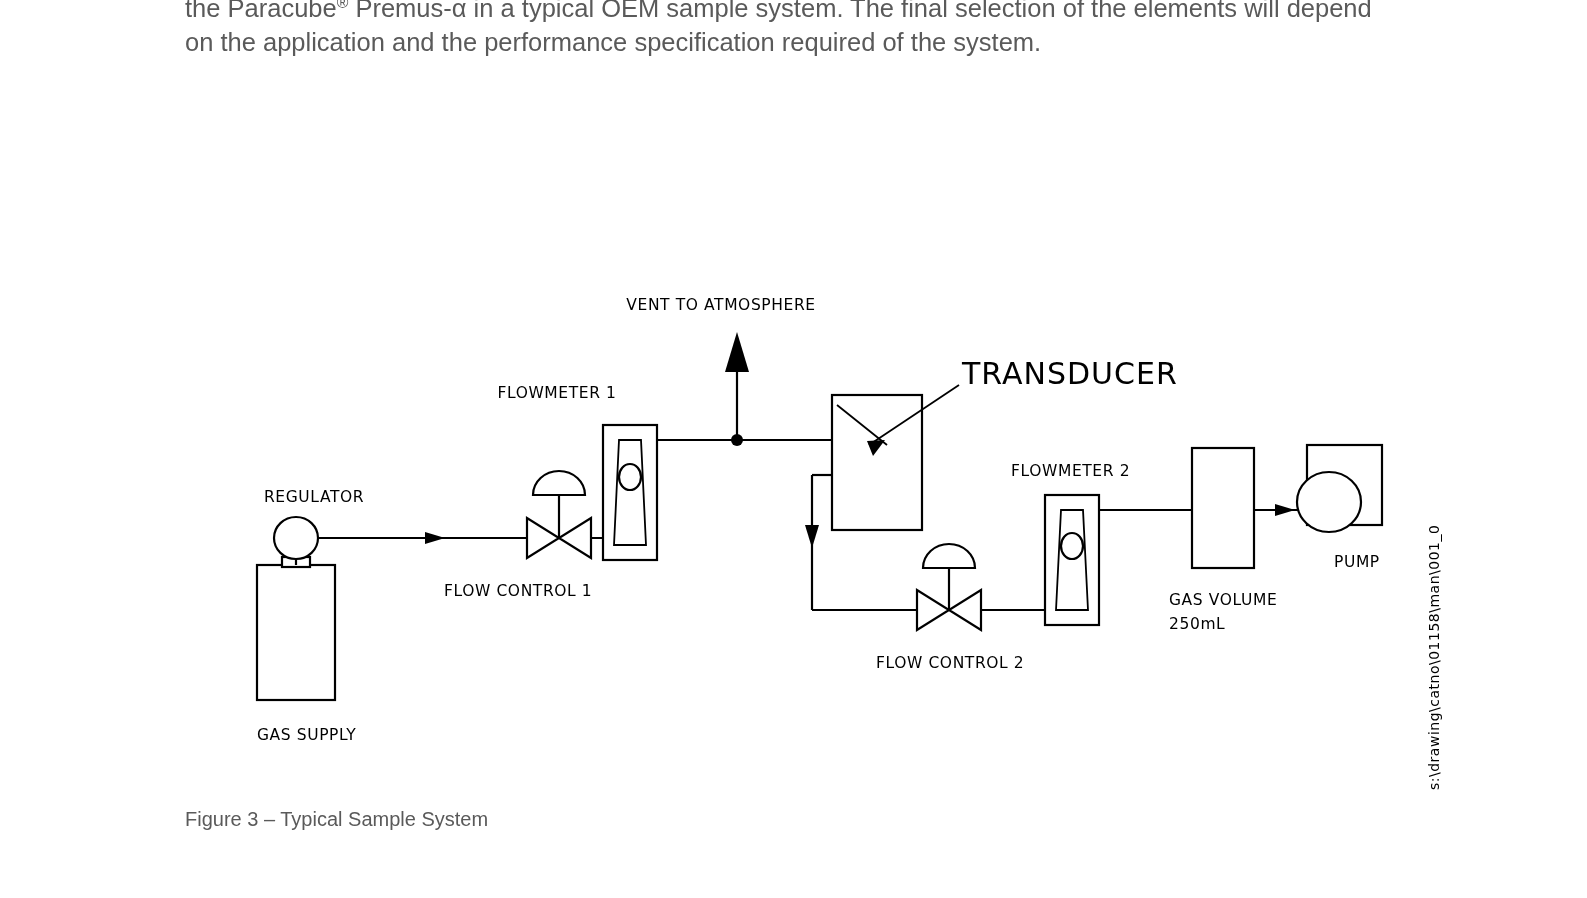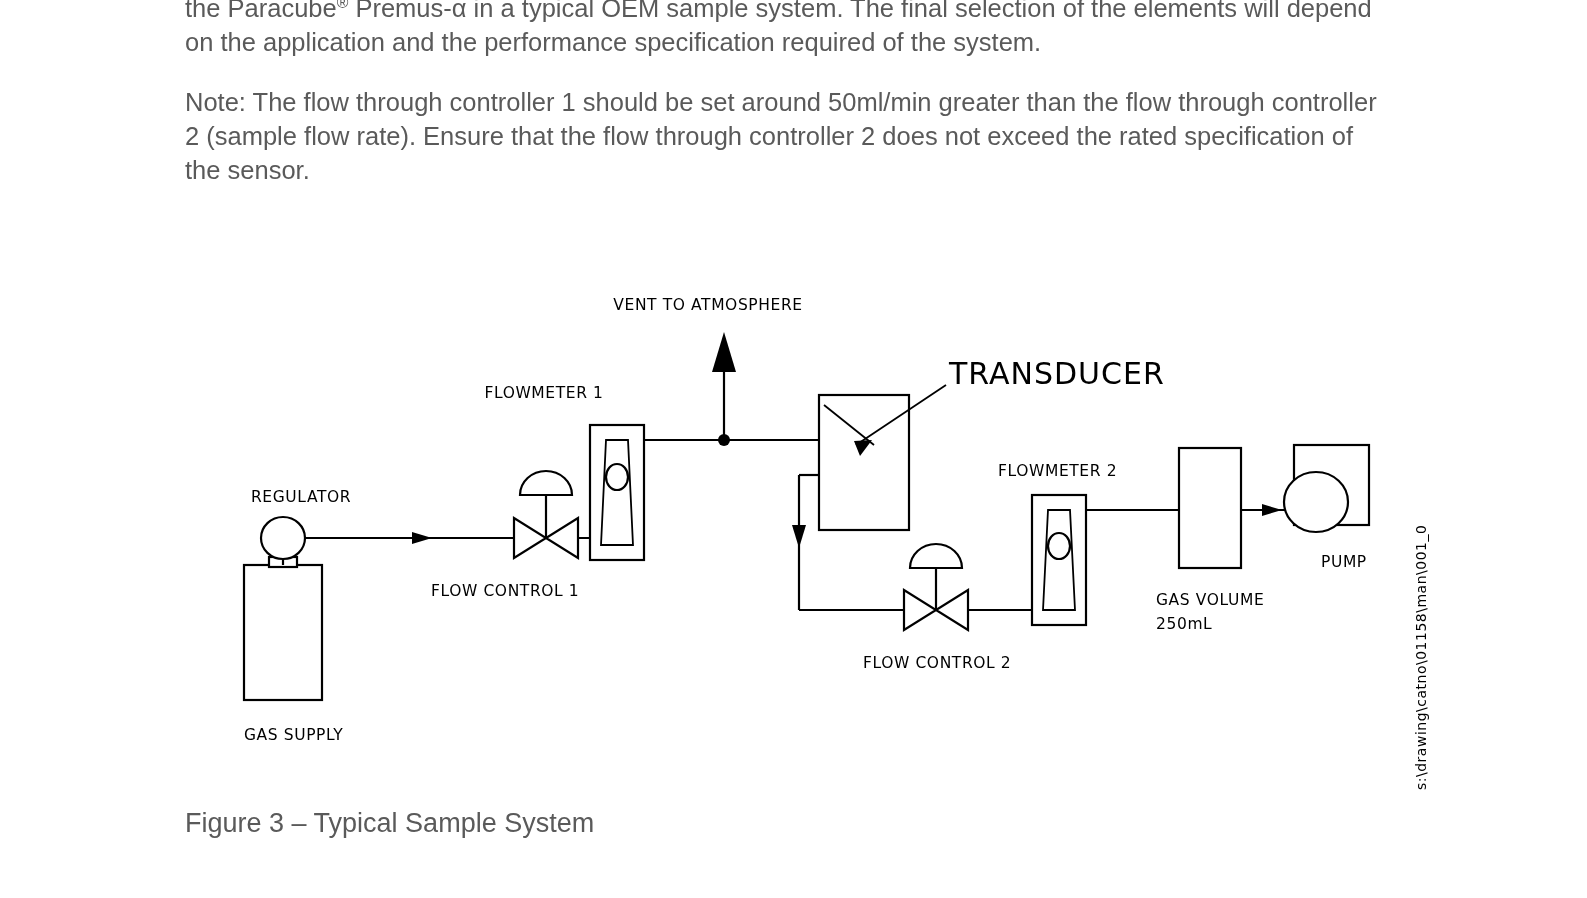--- a/index.html
+++ b/index.html
@@ -36,30 +36,30 @@
   .prose p.first {
     margin-top: 0;
   }
   sup {
     font-size: 0.62em;
     vertical-align: super;
     line-height: 0;
   }
   .figure-wrap {
     position: absolute;
-    left: 184px;
+    left: 197px;
     top: 280px;
     width: 1290px;
     height: 510px;
   }
   .figure-caption {
     position: absolute;
     left: 185px;
     top: 808px;
-    font-size: 27px;
+    font-size: 20px;
     color: #5a5a5a;
   }
   svg.diagram {
     display: block;
   }
   .dwg-label {
     font-family: "DejaVu Sans", sans-serif;
     font-size: 15.5px;
     letter-spacing: 0.6px;
     fill: #000000;
@@ -92,21 +92,20 @@
     fill: #ffffff;
   }
 </style>
 </head>
 <body>
 
 <div class="page">
 
   <div class="prose">
     <p class="first">the Paracube<sup>®</sup> Premus-α in a typical OEM sample system. The final selection of the elements will depend on the application and the performance specification required of the system.</p>
-    <p>Note: The flow through controller 1 should be set around 50ml/min greater than the flow through controller 2 (sample flow rate). Ensure that the flow through controller 2 does not exceed the rated specification of the sensor.</p>
   </div>
 
   <div class="figure-wrap">
     <svg class="diagram" width="1290" height="510" viewBox="0 0 1290 510" xmlns="http://www.w3.org/2000/svg">
 
       <rect class="sh" x="60" y="285" width="78" height="135"></rect>
 
       <rect class="sh" x="85" y="277" width="28" height="10"></rect>
 
       <ellipse class="sh" cx="99" cy="258" rx="22" ry="21"></ellipse>

